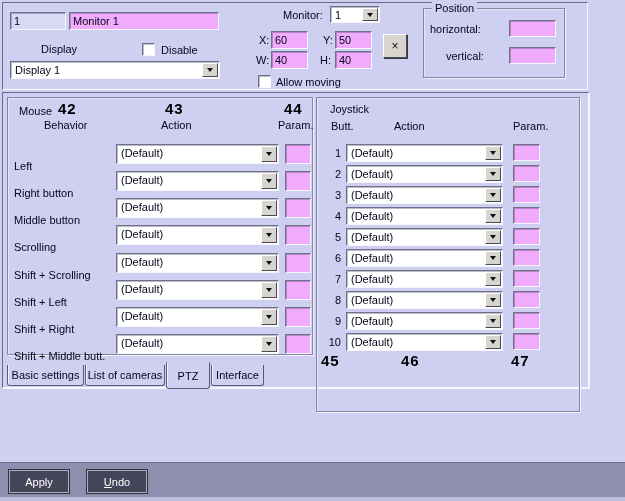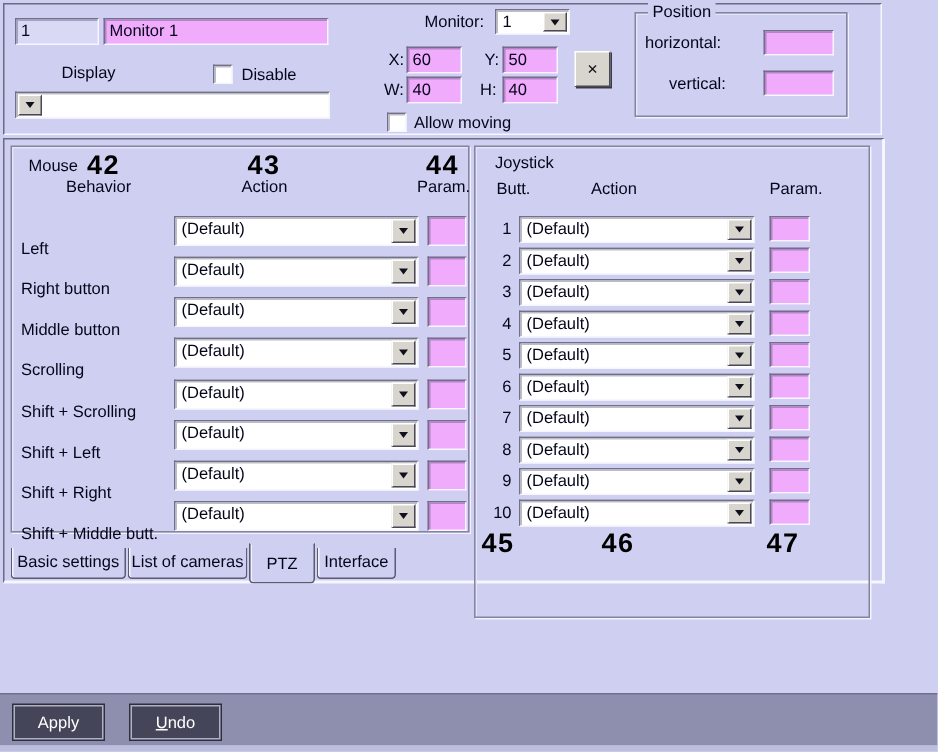--- a/index.html
+++ b/index.html
@@ -7,21 +7,21 @@
   body {
     font-family:"Liberation Sans", sans-serif;
     font-size:11px;
     color:#05051a;
     background:#cfcff1;
     position:relative;
     overflow:hidden;
   }
   .abs { position:absolute; }
   .lbl { position:absolute; white-space:nowrap; font-size:11px; color:#05051a; }
-  .ann { position:absolute; font-weight:bold; font-size:18px; color:#000; letter-spacing:1px; }
+  .ann { position:absolute; font-weight:bold; font-size:15px; color:#000; letter-spacing:1px; }
 
   
   .sunken {
     border:1px solid;
     border-color:#70708c #f6f6ff #f6f6ff #70708c;
     background:#f0abfc;
     box-shadow:inset 1px 1px 0 rgba(64,64,90,.35);
   }
   input.sunken {
     font-family:"Liberation Sans", sans-serif;
@@ -157,20 +157,21 @@
 
   <input class="sunken tintfield abs" style="left: 7px; top: 9px; width: 56px; height: 18px;" value="1">
   <input class="sunken abs" style="left: 66px; top: 9px; width: 150px; height: 18px;" value="Monitor 1">
 
   <span class="lbl" style="left:10px; top:40px;padding-left:28px;">Display</span>
 
   <span class="checkbox" style="left:139px; top:40px;"></span>
   <span class="lbl" style="left:158px; top:41px;">Disable</span>
 
   <div class="combo" style="left:7px; top:58px; width:210px; height:18px;">
+    <span class="val">Display 1</span>
     <span class="cbtn">
         <span class="arr"></span>
       </span>
   </div>
 
   <span class="lbl" style="left:280px; top:6px;">Monitor:</span>
   <div class="combo" style="left:327px; top:3px; width:50px; height:17px;">
     <span class="val">1</span>
     <span class="cbtn">
         <span class="arr"></span>

